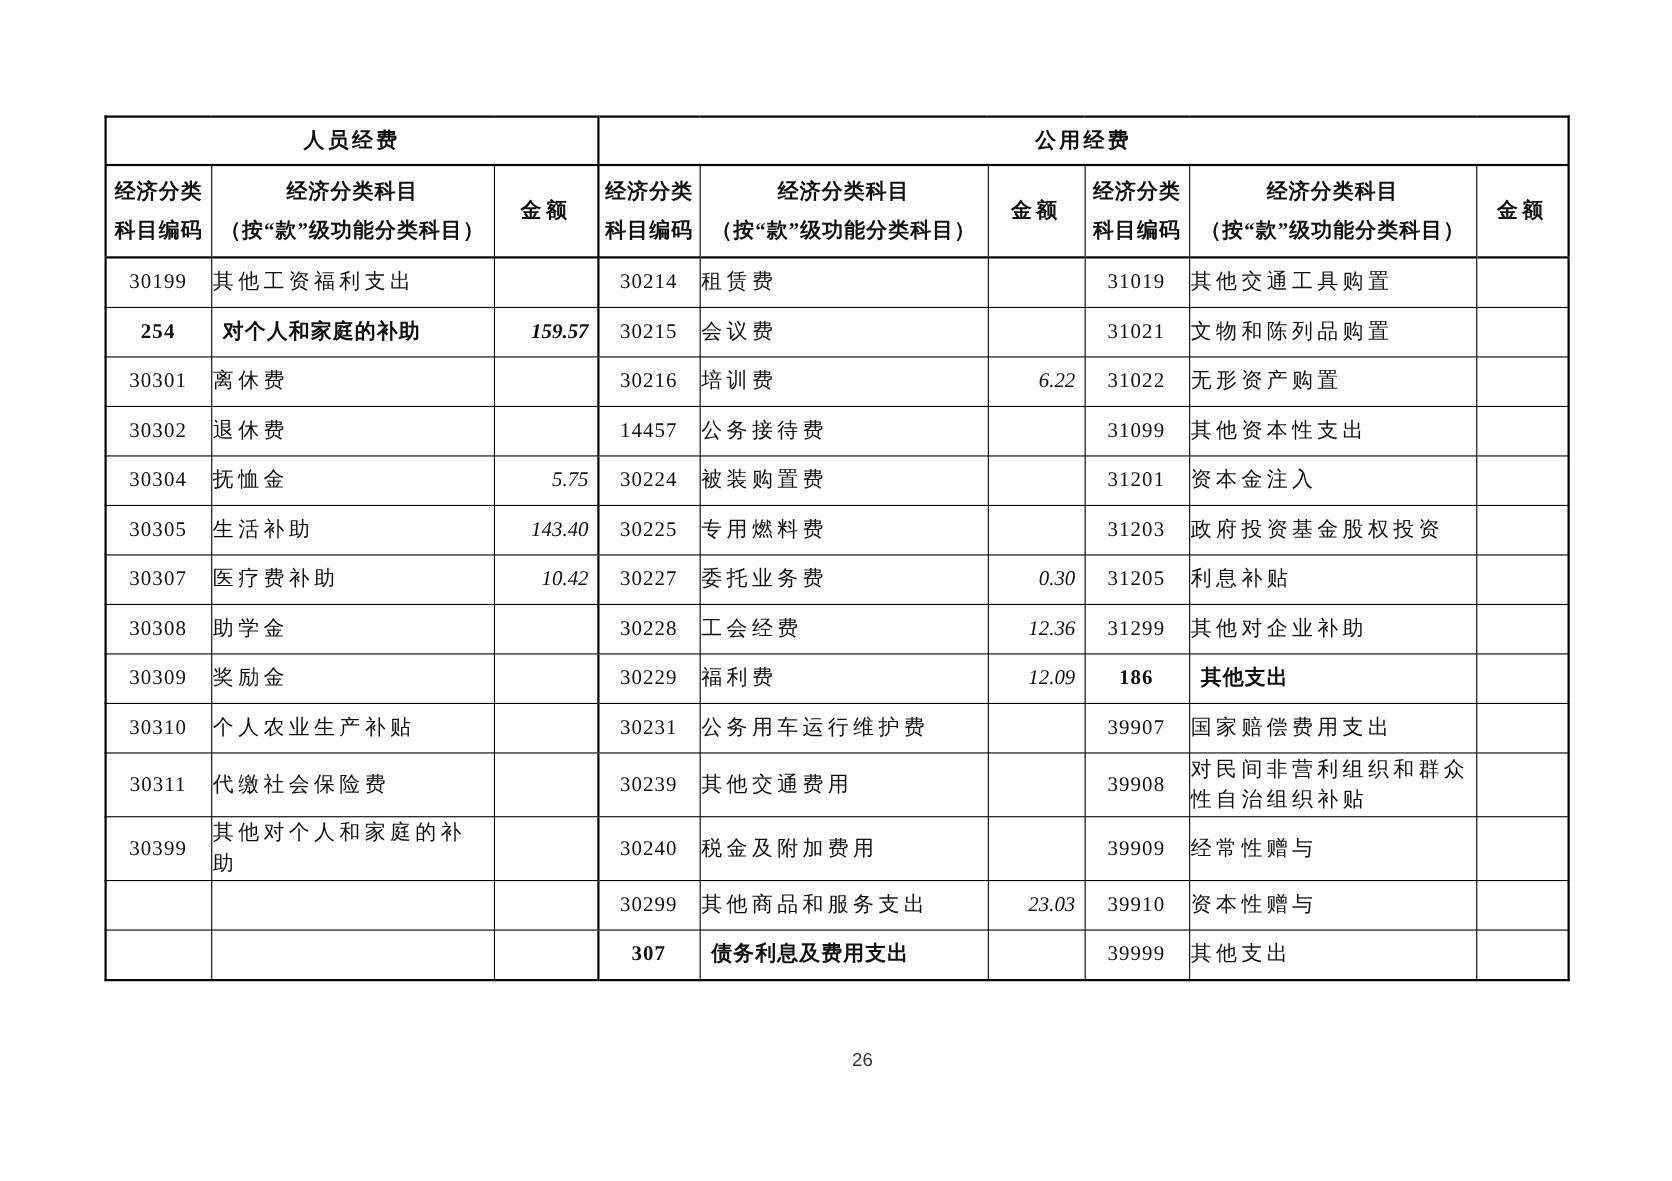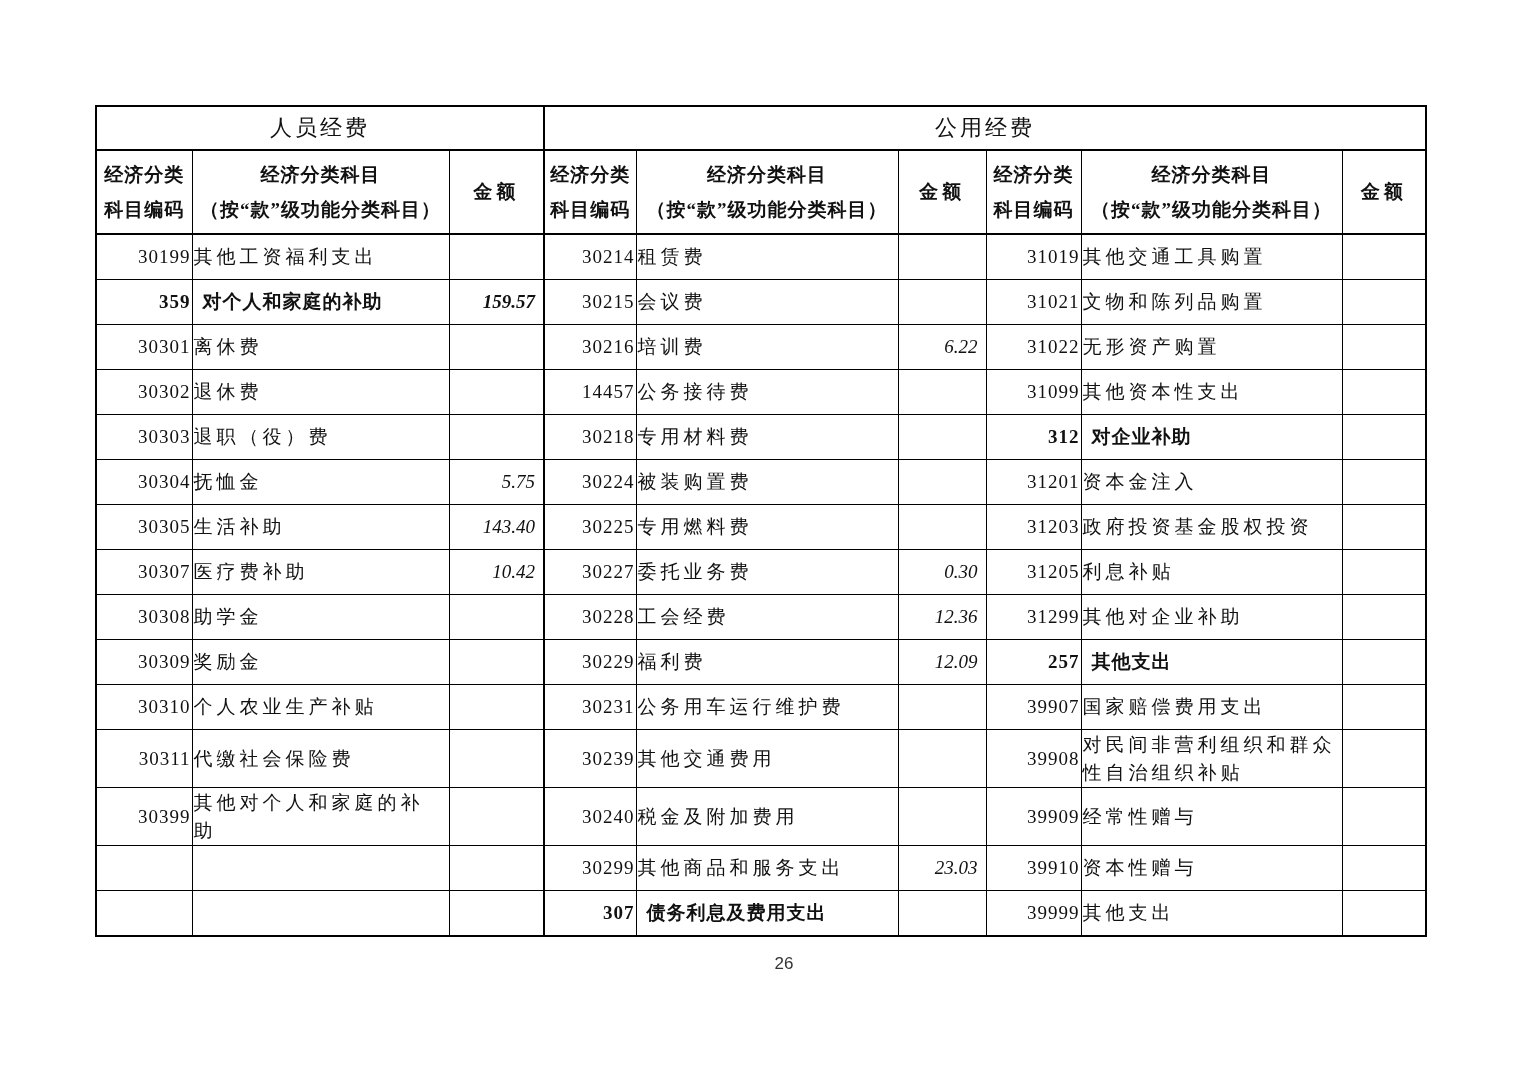--- a/index.html
+++ b/index.html
@@ -7,31 +7,31 @@
     width:1520px;height:1074px;background:#ffffff;position:relative;
     font-family:"Liberation Serif","DejaVu Serif",serif;color:#111;
   }
   .table-wrap{position:absolute;left:95px;top:105px;}
   table{
     border-collapse:collapse;table-layout:fixed;width:1330px;
     border:2px solid #000;background:#fff;
   }
   th,td{border:1px solid #000;overflow:hidden;}
   tr.group-header-row th{
-    height:40px;font-size:22px;font-weight:normal;text-align:center;
+    height:40px;font-size:19px;font-weight:bold;text-align:center;
     letter-spacing:3px;border-bottom:2px solid #000;vertical-align:middle;
   }
   tr.col-header-row th{
     height:82px;font-size:19px;font-weight:bold;text-align:center;
     vertical-align:middle;white-space:pre-line;line-height:1.85;
     border-bottom:2px solid #000;letter-spacing:1px;padding:0 2px;
   }
   tr.col-header-row th.amount-h{letter-spacing:4px;}
   tbody td{height:42px;font-size:19px;vertical-align:middle;line-height:1.45;}
-  td.code{padding-left:0;letter-spacing:1px;text-align:right;}
+  td.code{padding-left:0;letter-spacing:1px;text-align:center;}
   td.subject{padding-right:4px;letter-spacing:4px;text-align:left;}
   td.amount{text-align:right;padding-right:8px;letter-spacing:0;font-style:italic;}
   .bold-cell{font-weight:bold;}
   td.subject.bold-cell{padding-left:10px;letter-spacing:1px;}
   .g-end{border-right:2px solid #000;}
   .page-number{
     position:absolute;top:954px;left:0;width:1520px;text-align:center;
     font-family:"Liberation Sans","DejaVu Sans",sans-serif;
     font-size:17px;color:#333;padding-left:24px;
   }
@@ -81,21 +81,21 @@
           <td class="subject">其他工资福利支出</td>
           <td class="amount g-end"></td>
           <td class="code">30214</td>
           <td class="subject">租赁费</td>
           <td class="amount"></td>
           <td class="code">31019</td>
           <td class="subject">其他交通工具购置</td>
           <td class="amount"></td>
         </tr>
         <tr>
-          <td class="code bold-cell">359</td>
+          <td class="code bold-cell">254</td>
           <td class="subject bold-cell">对个人和家庭的补助</td>
           <td class="amount bold-cell g-end">159.57</td>
           <td class="code">30215</td>
           <td class="subject">会议费</td>
           <td class="amount"></td>
           <td class="code">31021</td>
           <td class="subject">文物和陈列品购置</td>
           <td class="amount"></td>
         </tr>
         <tr>
@@ -112,31 +112,20 @@
         <tr>
           <td class="code">30302</td>
           <td class="subject">退休费</td>
           <td class="amount g-end"></td>
           <td class="code">14457</td>
           <td class="subject">公务接待费</td>
           <td class="amount"></td>
           <td class="code">31099</td>
           <td class="subject">其他资本性支出</td>
           <td class="amount"></td>
-        </tr>
-        <tr>
-          <td class="code">30303</td>
-          <td class="subject">退职（役）费</td>
-          <td class="amount g-end"></td>
-          <td class="code">30218</td>
-          <td class="subject">专用材料费</td>
-          <td class="amount"></td>
-          <td class="code bold-cell">312</td>
-          <td class="subject bold-cell">对企业补助</td>
-          <td class="amount bold-cell"></td>
         </tr>
         <tr>
           <td class="code">30304</td>
           <td class="subject">抚恤金</td>
           <td class="amount g-end">5.75</td>
           <td class="code">30224</td>
           <td class="subject">被装购置费</td>
           <td class="amount"></td>
           <td class="code">31201</td>
           <td class="subject">资本金注入</td>
@@ -175,21 +164,21 @@
           <td class="subject">其他对企业补助</td>
           <td class="amount"></td>
         </tr>
         <tr>
           <td class="code">30309</td>
           <td class="subject">奖励金</td>
           <td class="amount g-end"></td>
           <td class="code">30229</td>
           <td class="subject">福利费</td>
           <td class="amount">12.09</td>
-          <td class="code bold-cell">257</td>
+          <td class="code bold-cell">186</td>
           <td class="subject bold-cell">其他支出</td>
           <td class="amount bold-cell"></td>
         </tr>
         <tr>
           <td class="code">30310</td>
           <td class="subject">个人农业生产补贴</td>
           <td class="amount g-end"></td>
           <td class="code">30231</td>
           <td class="subject">公务用车运行维护费</td>
           <td class="amount"></td>

